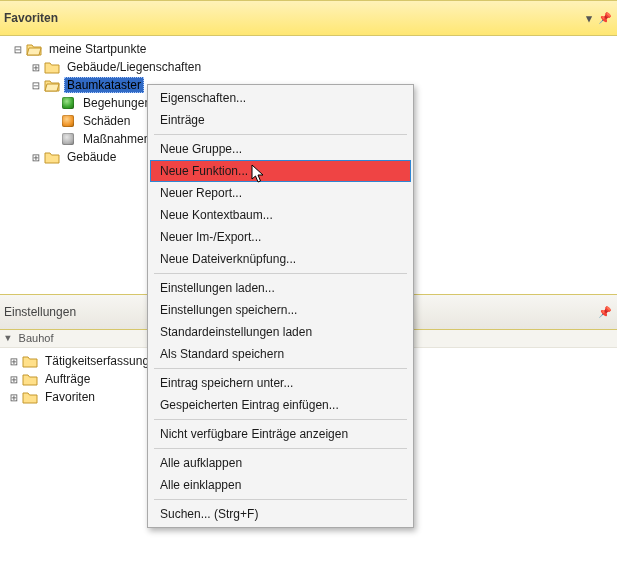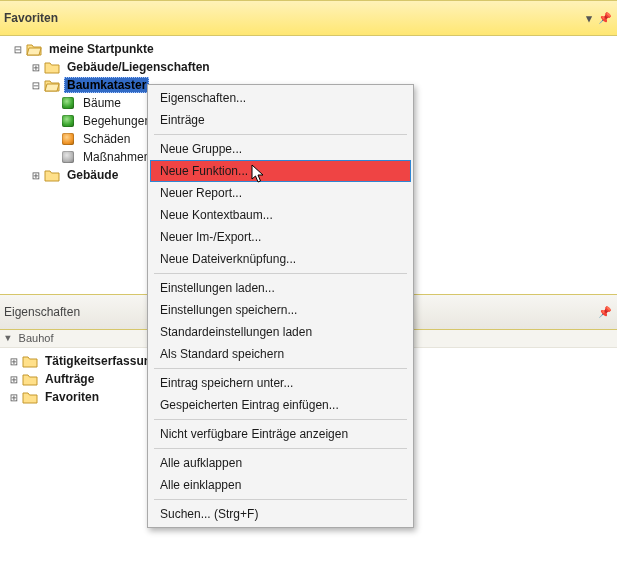--- a/index.html
+++ b/index.html
@@ -57,21 +57,21 @@
   .twisty {
     width: 12px; height: 12px;
     display: inline-flex; align-items: center; justify-content: center;
     margin-right: 2px;
     font-size: 10px; color: #555;
     cursor: default;
   }
   .tree-icon { width: 16px; height: 16px; display: inline-flex; align-items: center; justify-content: center; margin-right: 4px;}
   .folder-icon svg { display: block; }
   .label { padding: 1px 3px; }
-  .label.bold { font-weight: bold; }
+  .label.bold { font-weight: normal; }
   .label.selected {
     background: #316ac5;
     color: #000000;
     border: 1px dotted #a8c8ff;
     padding: 0 2px;
   }
   
   .dot {
     width: 12px; height: 12px; display: inline-block;
     border-radius: 2px;
@@ -160,27 +160,20 @@
         </svg>
     </span>
     <span class="label bold selected">Baumkataster</span>
   </div>
 
   <div class="tree-row">
     <span class="indent" style="width:60px"></span>
     <span class="tree-icon">
         <span class="dot"></span>
       </span>
-    <span class="label">Bäume</span>
-  </div>
-  <div class="tree-row">
-    <span class="indent" style="width:60px"></span>
-    <span class="tree-icon">
-        <span class="dot"></span>
-      </span>
     <span class="label">Begehungen</span>
   </div>
   <div class="tree-row">
     <span class="indent" style="width:60px"></span>
     <span class="tree-icon">
         <span class="dot orange"></span>
       </span>
     <span class="label">Schäden</span>
   </div>
   <div class="tree-row">
@@ -197,21 +190,21 @@
     <span class="tree-icon folder-icon">
       <svg width="16" height="14" viewBox="0 0 16 14">
           <path d="M1 3h5l1.5 2H15v8H1z" fill="#ffe08a" stroke="#c4972c"></path>
         </svg>
     </span>
     <span class="label bold">Gebäude</span>
   </div>
 </div>
 
 <div class="panel-header plain">
-  <span>Eigenschaften</span>
+  <span>Einstellungen</span>
   <span class="spacer"></span>
   <span class="glyph">📌</span>
 </div>
 <div class="sub-header">
   <span style="display:inline-block;transform:rotate(90deg);margin-right:4px;color:#666">▸</span>
   <span>Bauhof</span>
 </div>
 <div id="workTree" class="tree-area">
   <div class="tree-row">
     <span class="indent" style="width:8px"></span>

